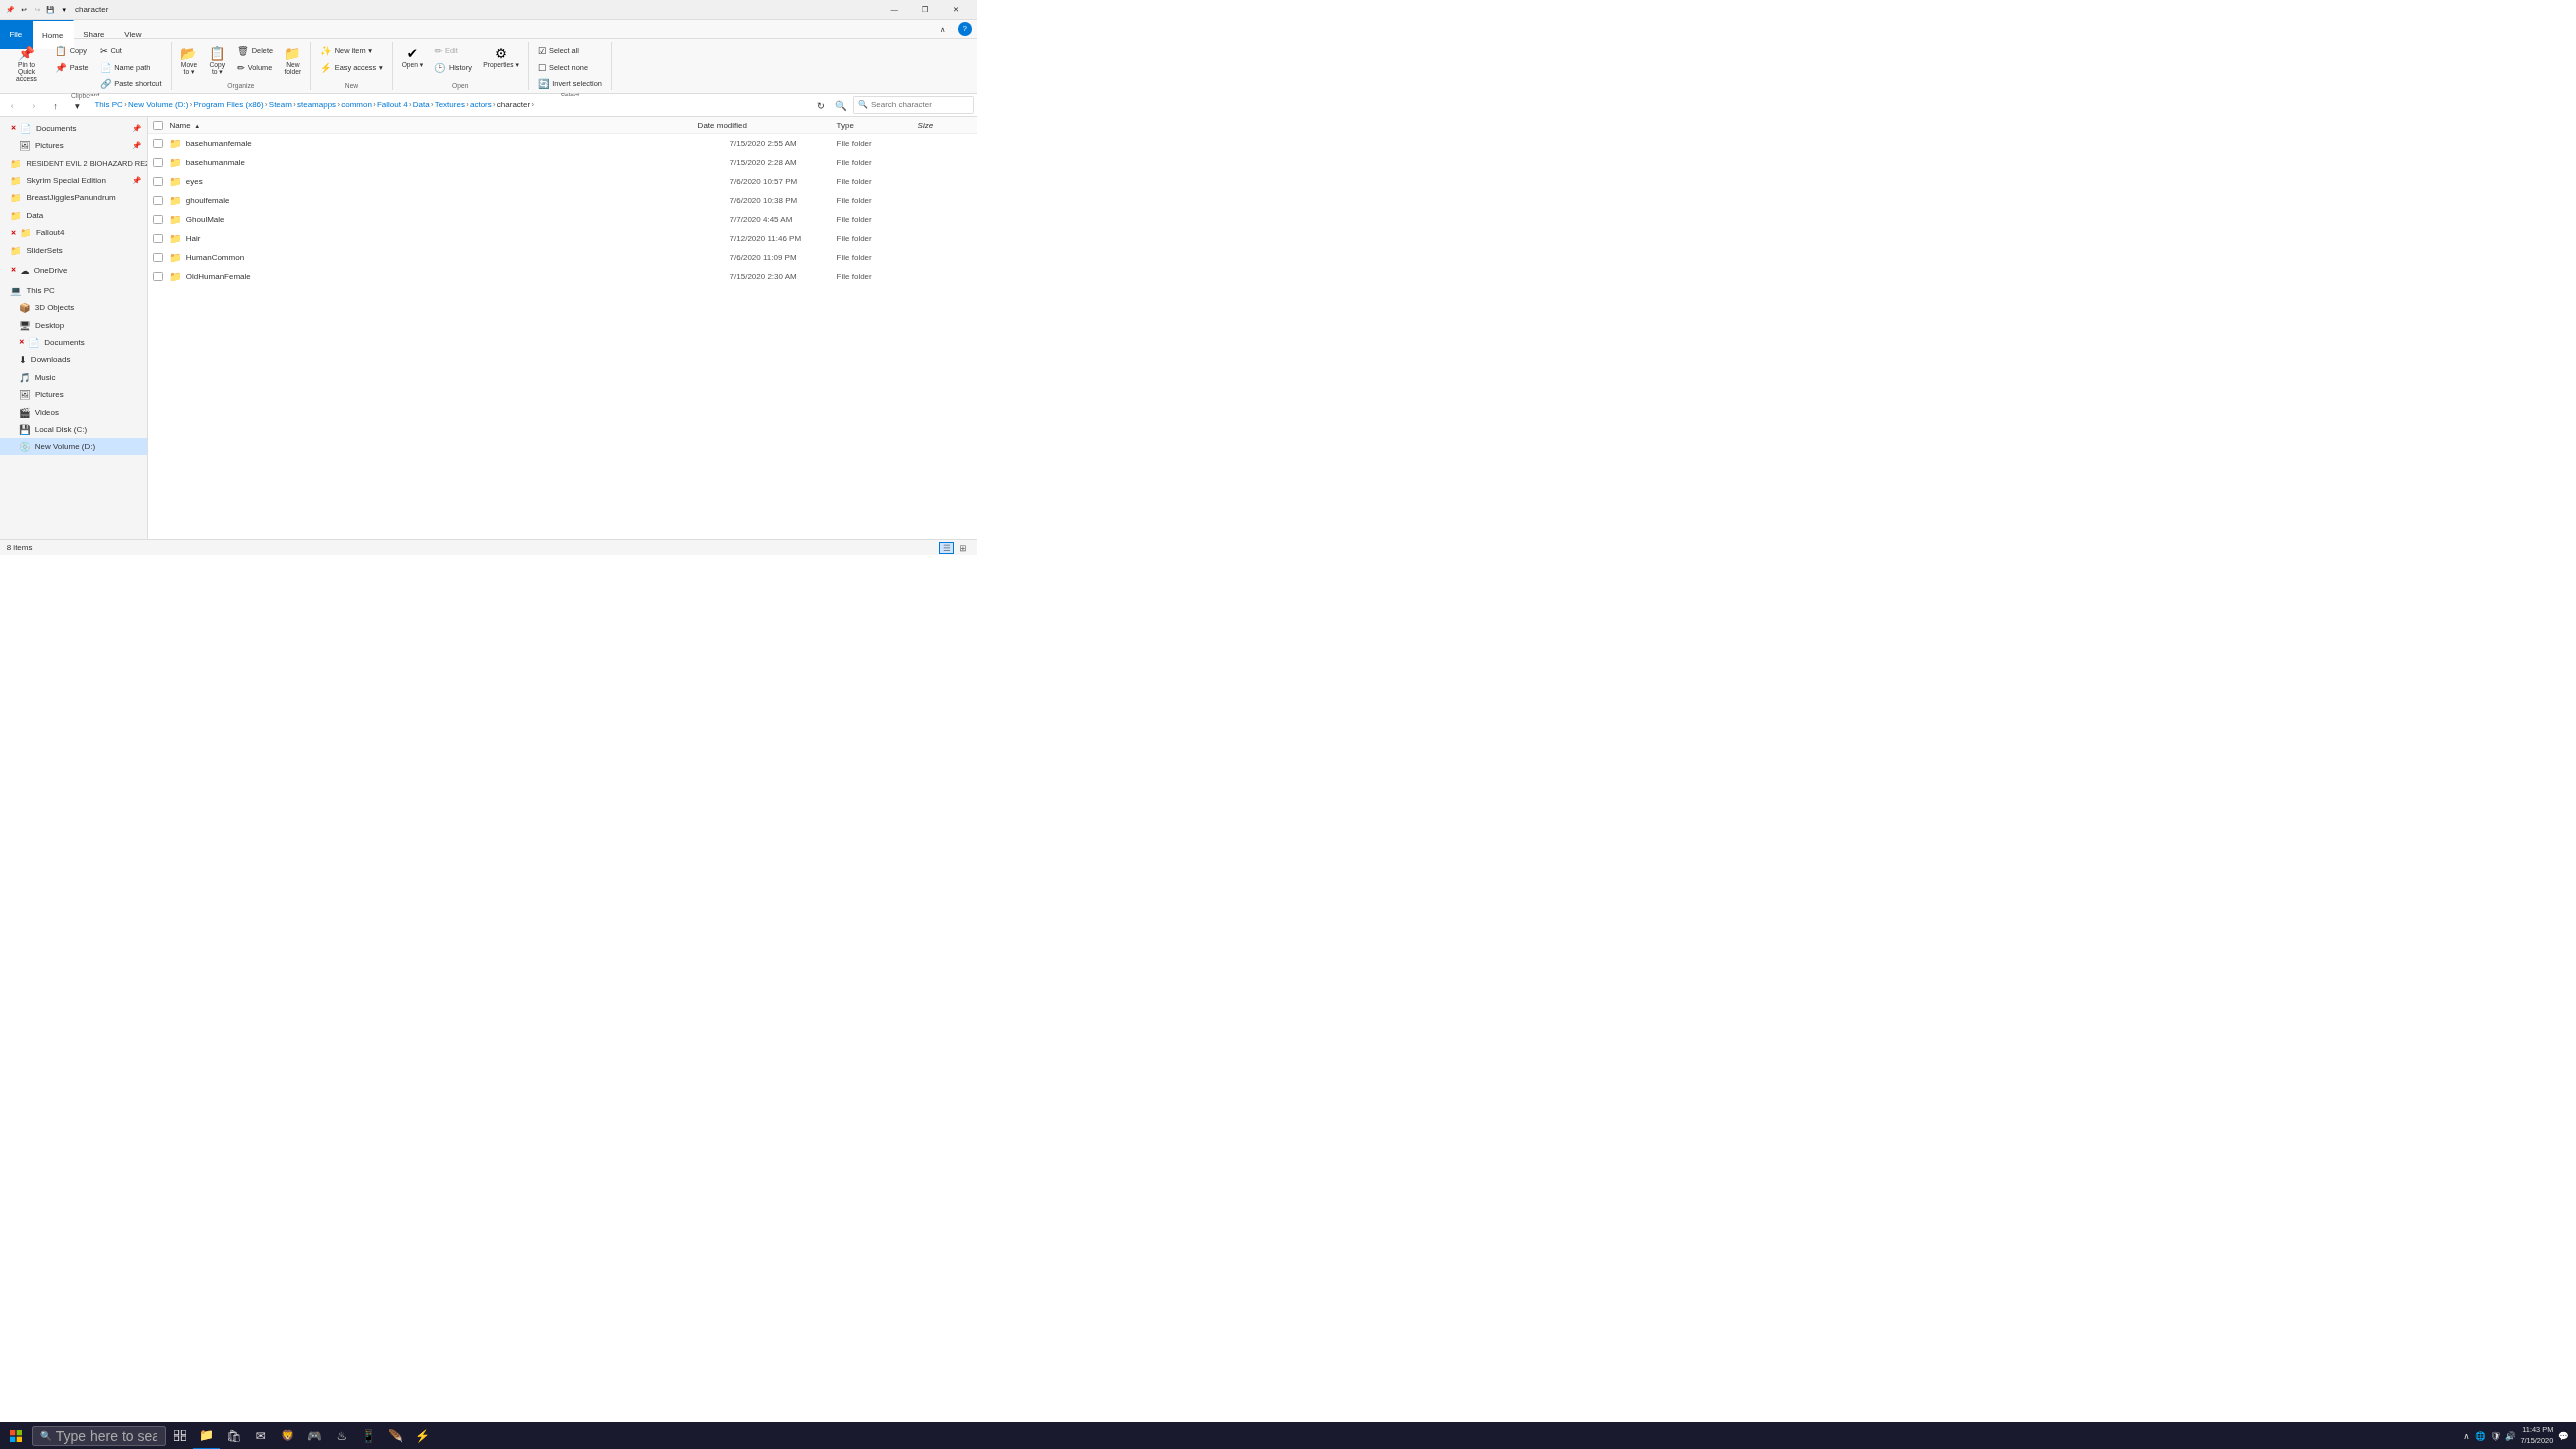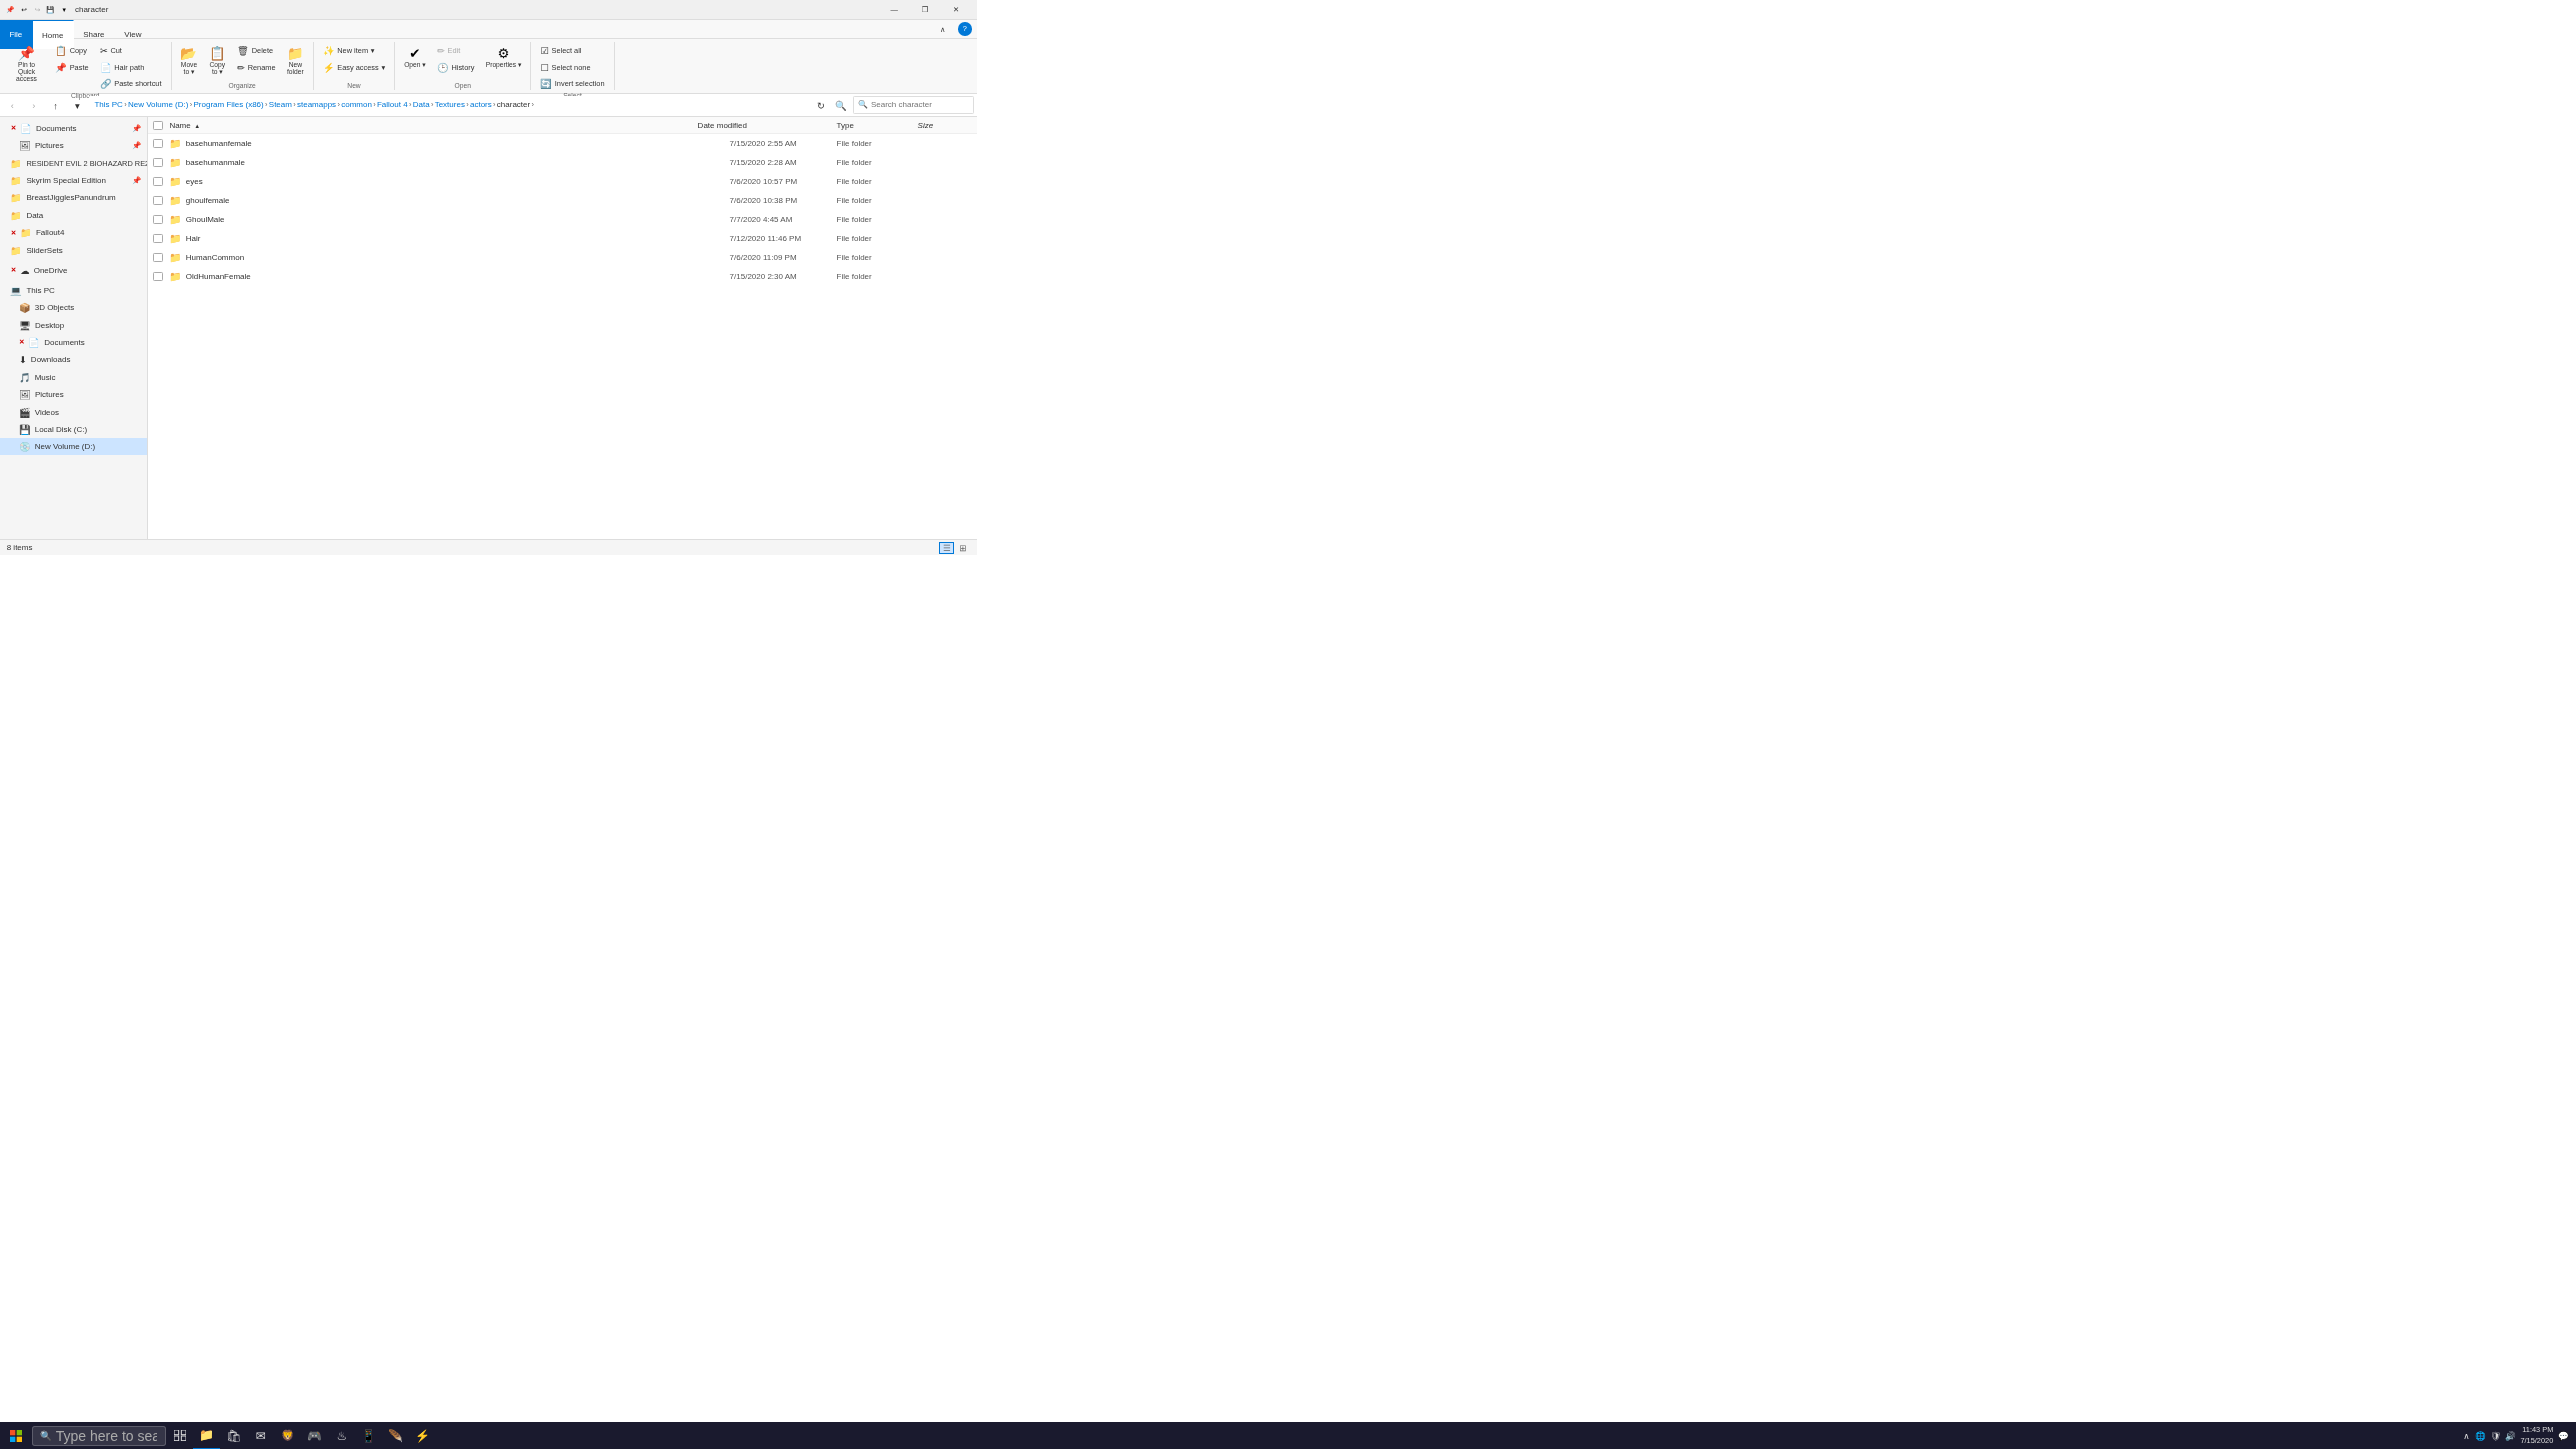--- a/index.html
+++ b/index.html
@@ -489,21 +489,21 @@
             <span>Paste</span>
           </button>
         </div>
         <div class="ribbon-col">
           <button class="ribbon-btn-small">
             <span class="ribbon-btn-small-icon">✂</span>
             <span>Cut</span>
           </button>
           <button class="ribbon-btn-small">
             <span class="ribbon-btn-small-icon">📄</span>
-            <span>Hair path</span>
+            <span>Name path</span>
           </button>
           <button class="ribbon-btn-small">
             <span class="ribbon-btn-small-icon">🔗</span>
             <span>Paste shortcut</span>
           </button>
         </div>
       </div>
       <div class="ribbon-group-label">Clipboard</div>
     </div>
 
@@ -519,21 +519,21 @@
           <span class="ribbon-btn-label" style="white-space:pre-wrap">Copy
 to ▾</span>
         </button>
         <div class="ribbon-col">
           <button class="ribbon-btn-small">
             <span class="ribbon-btn-small-icon">🗑</span>
             <span>Delete</span>
           </button>
           <button class="ribbon-btn-small">
             <span class="ribbon-btn-small-icon">✏</span>
-            <span>Rename</span>
+            <span>Volume</span>
           </button>
         </div>
         <button class="ribbon-btn">
           <span class="ribbon-btn-icon">📁</span>
           <span class="ribbon-btn-label" style="white-space:pre-wrap">New
 folder</span>
         </button>
       </div>
       <div class="ribbon-group-label">Organize</div>
     </div>

